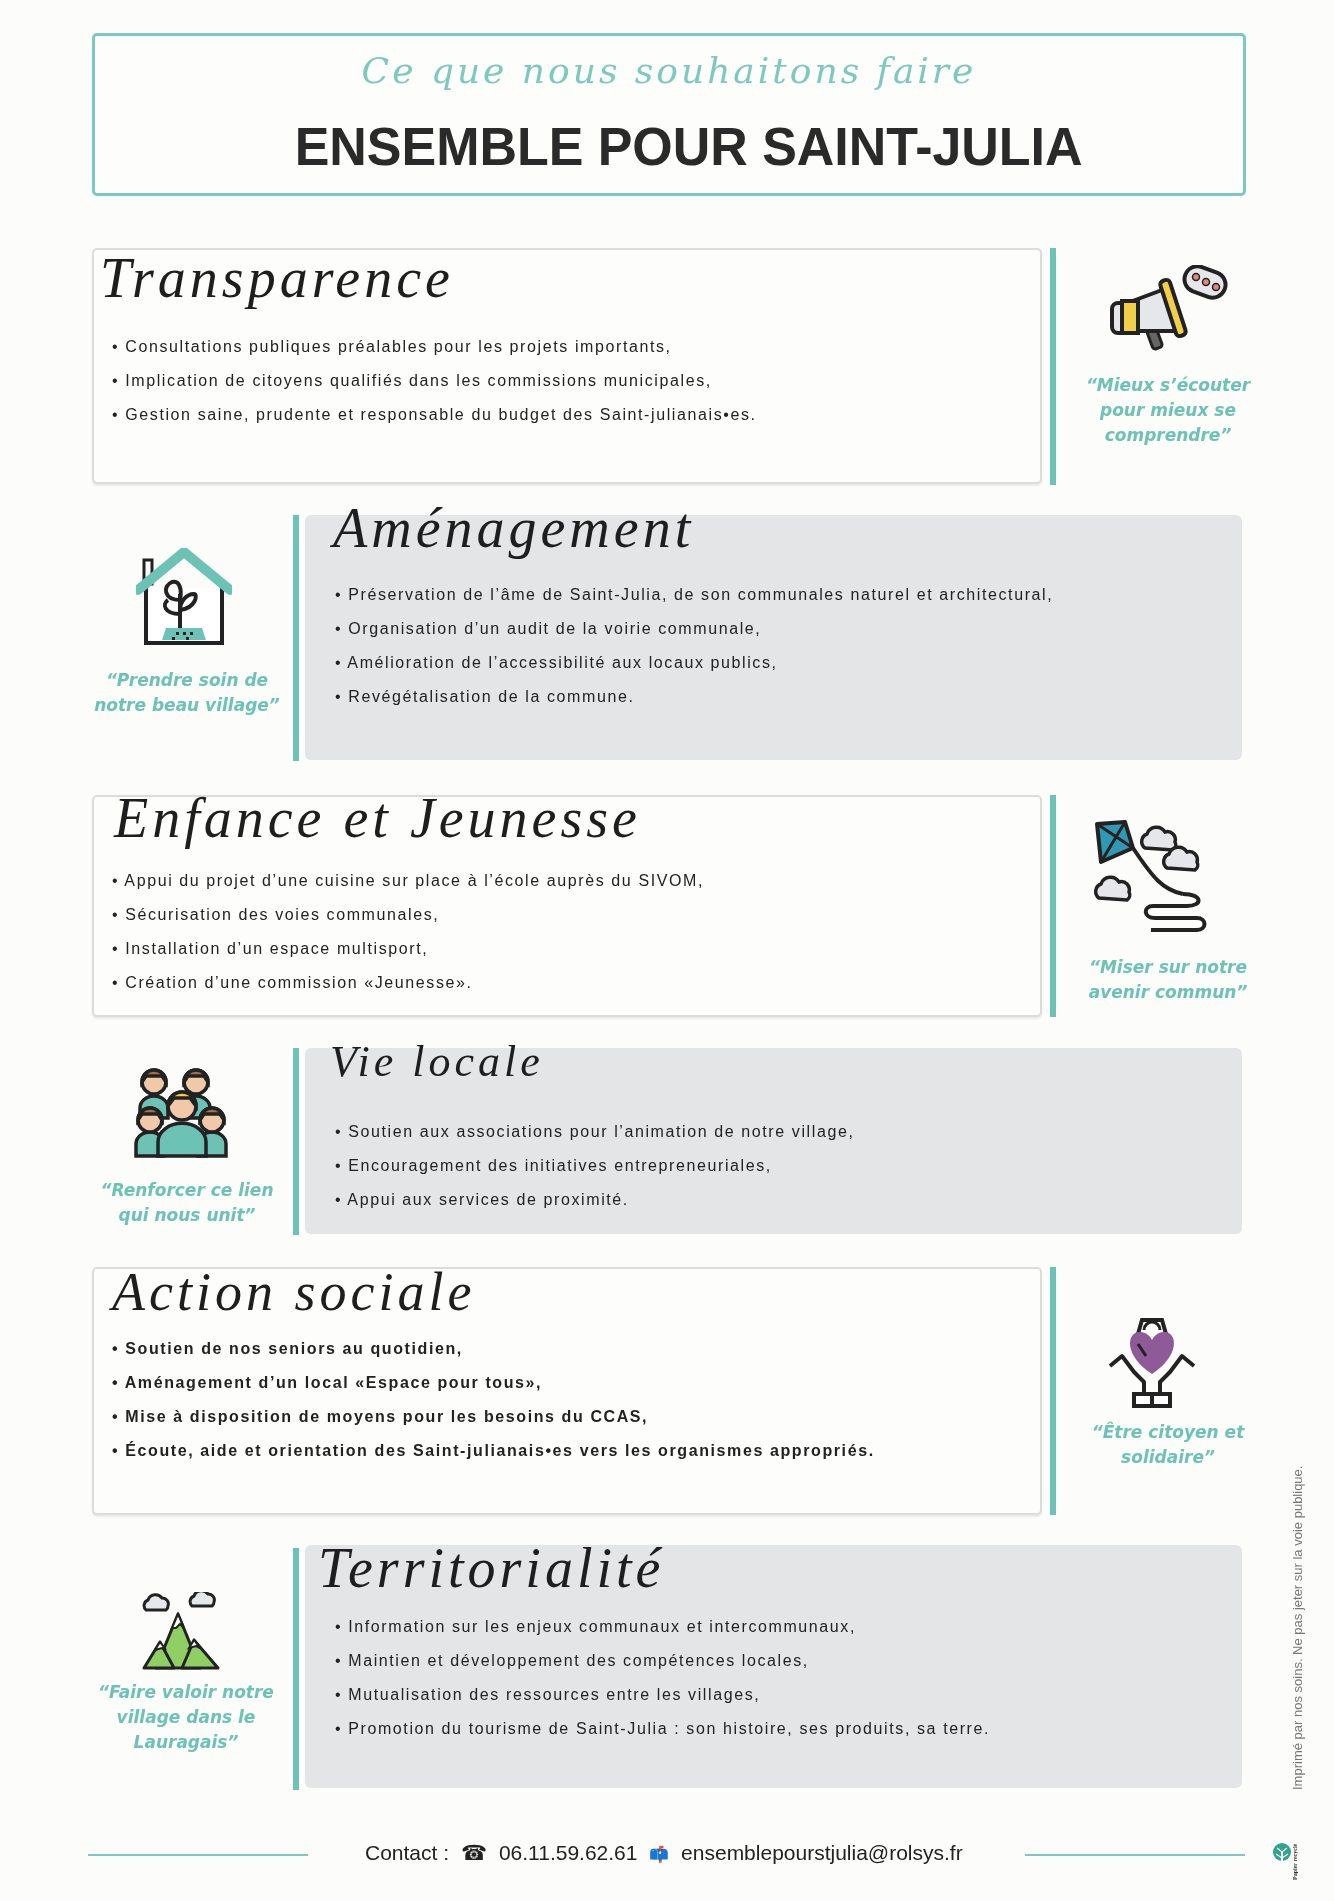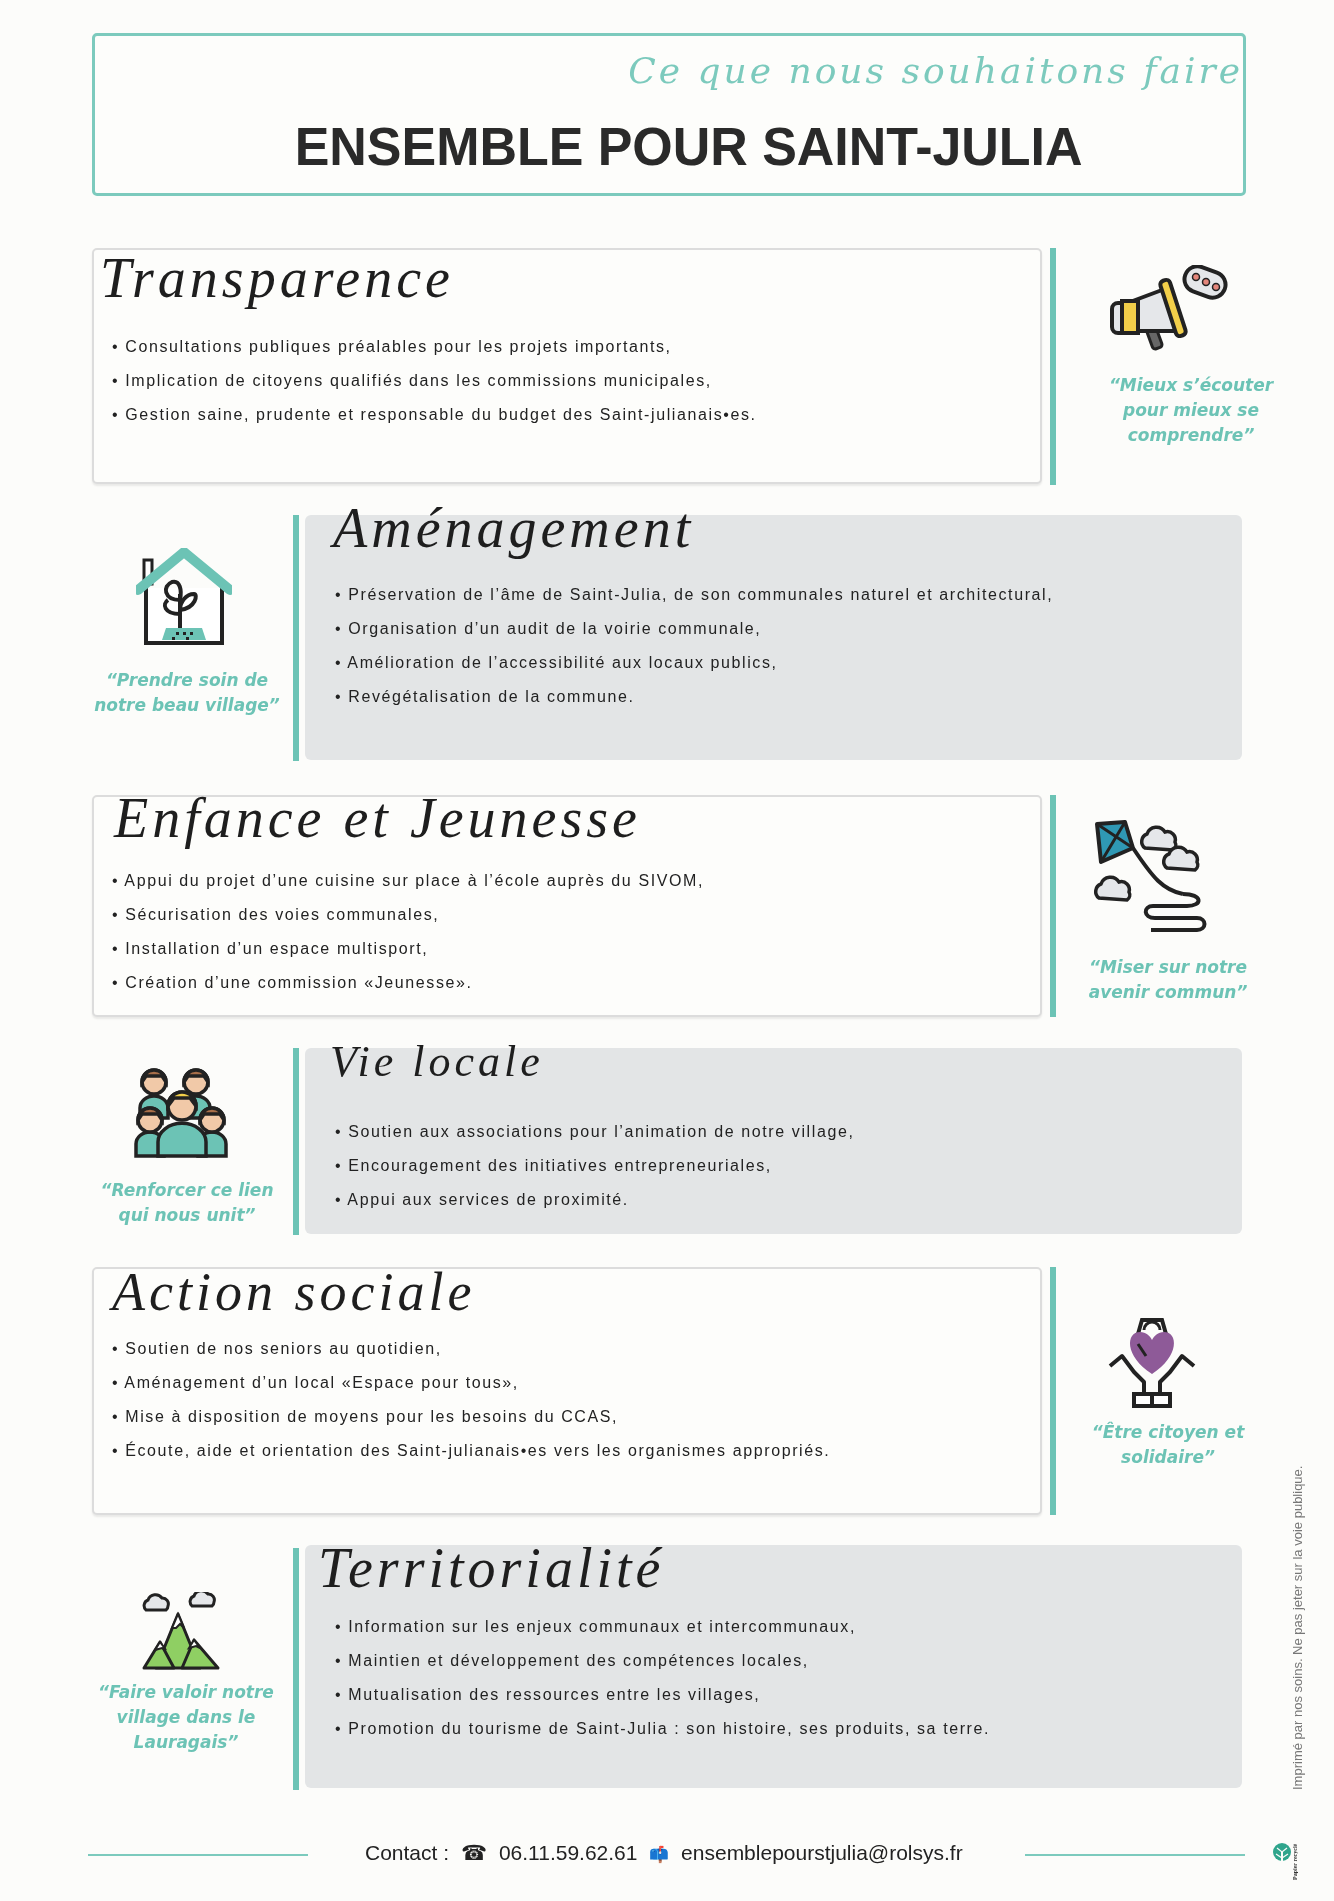--- a/index.html
+++ b/index.html
@@ -2,21 +2,21 @@
 <html><head>
 <meta charset="utf-8">
 <style>
   * { box-sizing: border-box; margin: 0; padding: 0; }
   html, body { width: 1334px; height: 1901px; background: #fcfcfa; overflow: hidden; }
   body { position: relative; font-family: "Liberation Sans", sans-serif; color: #222; }
 
   
   .header-box { position: absolute; left: 92px; top: 33px; width: 1154px; height: 163px;
     border: 3px solid #7ccabd; border-radius: 5px; background: #fdfdfb; }
-  .header-sub { position: absolute; left: 0; right: 0; top: 14px; text-align: right;
+  .header-sub { position: absolute; left: 0; right: 0; top: 14px; text-align: center;
     font-family: "DejaVu Serif", serif; font-style: italic; font-size: 36px; color: #7ccabd;
     letter-spacing: 3px; font-weight: 300; }
   .header-title { position: absolute; left: 0; right: 0; top: 80px; text-align: center;
     font-family: "Liberation Sans", sans-serif; font-weight: bold; font-size: 53px; color: #2a2a2a;
     letter-spacing: 0px; transform: scaleX(0.98); padding-left: 40px; }
 
   
   .box-white { position: absolute; background: #fdfdfb; border: 2px solid #dcdcdc;
     border-radius: 5px; box-shadow: 0 2px 2px rgba(0,0,0,0.08); }
   .box-gray { position: absolute; background: #e3e5e6; border-radius: 6px; }
@@ -69,21 +69,21 @@
       <path d="M22 40 L70 22 L80 66 L30 66 Z" fill="#e5e7ea" stroke="#222" stroke-width="4" stroke-linejoin="round"></path>
       <rect x="12" y="38" width="24" height="30" rx="6" fill="#e5e7ea" stroke="#222" stroke-width="4"></rect>
       <rect x="22" y="36" width="16" height="32" fill="#f2cf4a" stroke="#222" stroke-width="4"></rect>
       <rect x="68" y="14" width="10" height="58" rx="4" fill="#f2cf4a" stroke="#222" stroke-width="4" transform="rotate(-18 73 43)"></rect>
       <rect x="84" y="4" width="42" height="26" rx="13" fill="#e5e7ea" stroke="#222" stroke-width="4" transform="rotate(20 105 17)"></rect>
       <circle cx="96" cy="12" r="3.5" fill="#e4867b" stroke="#222" stroke-width="1.5"></circle>
       <circle cx="106" cy="17" r="3.5" fill="#e4867b" stroke="#222" stroke-width="1.5"></circle>
       <circle cx="116" cy="22" r="3.5" fill="#e4867b" stroke="#222" stroke-width="1.5"></circle>
     </svg>
   </div>
-  <div class="quote" style="left:1091px; top:373px; width:200px;">“Mieux s’écouter pour mieux se comprendre”</div>
+  <div class="quote" style="left:1068px; top:373px; width:200px;">“Mieux s’écouter pour mieux se comprendre”</div>
 </div>
 
 <div>
   <div class="icon" style="left:136px; top:548px;">
     <svg width="96" height="98" viewBox="0 0 96 98">
       <rect x="8" y="12" width="8" height="24" fill="#fff" stroke="#222" stroke-width="3"></rect>
       <path d="M10 40 L10 95 L86 95 L86 40" fill="#fff" stroke="#222" stroke-width="4"></path>
       <path d="M2 42 L48 4 L94 42" fill="none" stroke="#6cc3b5" stroke-width="10" stroke-linecap="round" stroke-linejoin="round"></path>
       <path d="M44 80 L44 46" stroke="#222" stroke-width="4"></path>
       <path d="M44 52 C28 52 26 38 36 34 C44 32 46 42 44 52" fill="none" stroke="#222" stroke-width="4"></path>
@@ -164,21 +164,21 @@
   <ul class="bullets" style="left:335px; top:1115px;">
     <li>•  Soutien aux associations pour l’animation de notre village,</li>
     <li>•  Encouragement des initiatives entrepreneuriales,</li>
     <li>•  Appui aux services de proximité.</li>
   </ul>
 </div>
 
 <div>
   <div class="box-white" style="left:92px; top:1267px; width:950px; height:248px;"></div>
   <div class="script-title" style="left:112px; top:1265px; font-size:54px;">Action sociale</div>
-  <ul class="bullets" style="left:112px; top:1332px; width:910px;">
+  <ul class="bullets" style="left:112px; top:1332px; width:910px;font-weight:bold;">
     <li>• Soutien de nos seniors au quotidien,</li>
     <li>• Aménagement d’un local «Espace pour tous»,</li>
     <li>• Mise à disposition de moyens pour les besoins du CCAS,</li>
     <li class="wrap">• Écoute, aide et orientation des Saint-julianais•es vers les organismes appropriés.</li>
   </ul>
   <div class="teal-bar" style="left:1050px; top:1267px; height:248px;"></div>
   <div class="icon" style="left:1104px; top:1314px;">
     <svg width="96" height="96" viewBox="0 0 96 96">
       <path d="M34 20 L38 6 L58 6 L62 20" fill="none" stroke="#222" stroke-width="4"></path>
       <path d="M40 16 a8 8 0 0 1 16 0" fill="none" stroke="#222" stroke-width="3"></path>

